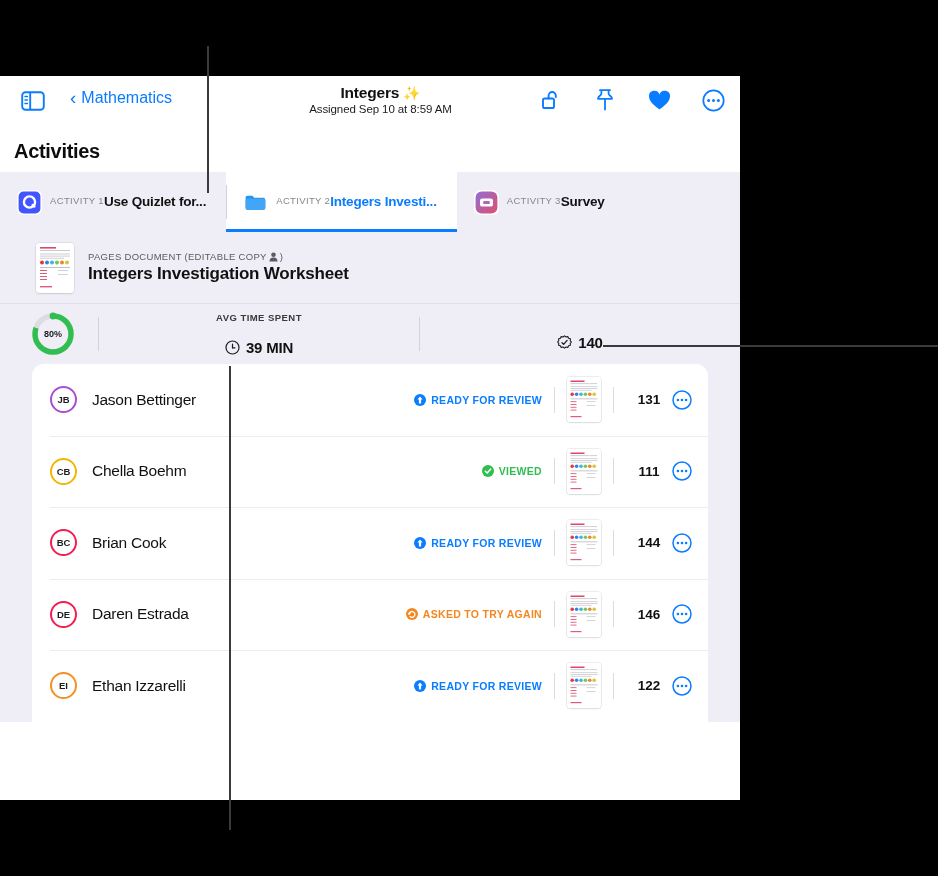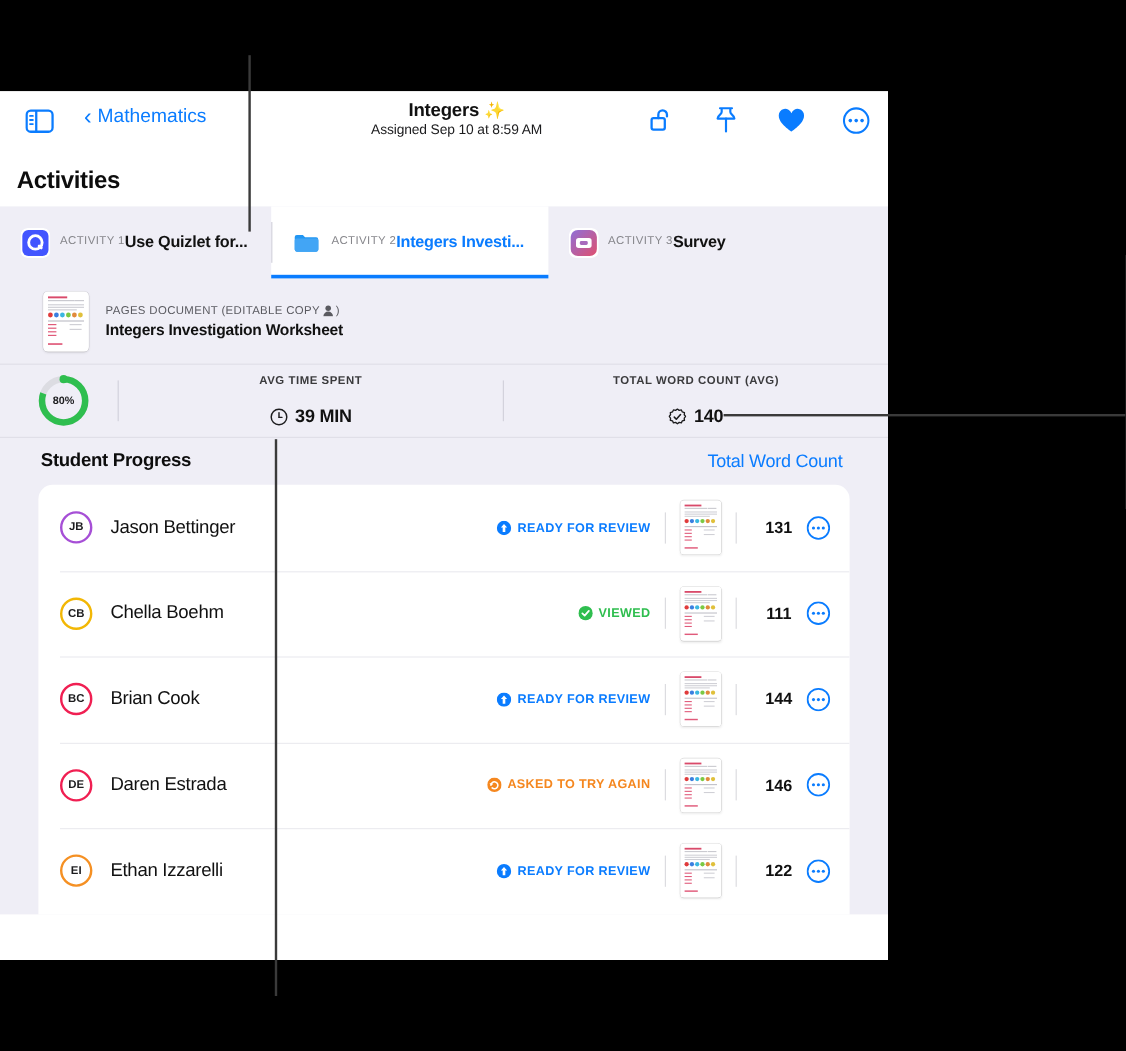--- a/index.html
+++ b/index.html
@@ -73,21 +73,21 @@
   .doc-thumb {
     width:38px; height:50px; background:#fff; border-radius:4px;
     box-shadow:0 0 0 .5px rgba(0,0,0,.12), 0 1px 2px rgba(0,0,0,.1);
     overflow:hidden; flex:0 0 38px;
   }
   .doc-meta { flex:1; min-width:0; }
   .doc-kicker {
     font-size:9.5px; color:#5a5a60; letter-spacing:.3px;
     display:flex; align-items:center; gap:2px;
   }
-  .doc-name { font-size:13px; font-weight:bold; color:#111; margin-top:2px; letter-spacing:-.2px; }
+  .doc-name { font-size:17px; font-weight:bold; color:#111; margin-top:2px; letter-spacing:-.2px; }
   .return-btn {
     border:1.5px solid #0a7cff; color:#0a7cff; background:#fff;
     border-radius:9px; padding:9px 16px; font-size:15px;
     font-family:"Liberation Sans", sans-serif; cursor:pointer; white-space:nowrap;
     letter-spacing:-.2px;
   }
 
   
   .stats { display:flex; align-items:center; height:60px; padding-left:30px; }
   .ring-wrap { width:46px; height:46px; flex:0 0 46px; position:relative; }
@@ -312,35 +312,30 @@
               <line x1="7.5" y1="4" x2="7.5" y2="7.8" stroke="#1c1c1e" stroke-width="1.2" stroke-linecap="round"></line>
               <line x1="7.5" y1="7.8" x2="10" y2="7.8" stroke="#1c1c1e" stroke-width="1.2" stroke-linecap="round"></line>
             </svg>
             <span>39 MIN</span>
           </div>
         </div>
 
         <div class="stat-div"></div>
 
         <div class="stat-cell">
-          <div class="stat-kicker">TOTAL WORD COUNT (AVG)</div>
           <div class="stat-val">
             <svg width="15" height="15" viewBox="0 0 15 15">
               <path d="M7.5 0.9 l1.5 1.1 1.8 -0.4 0.8 1.7 1.8 0.5 -0.2 1.8 1.2 1.4 -1.2 1.4 0.2 1.8 -1.8 0.5 -0.8 1.7 -1.8 -0.4 -1.5 1.1 -1.5 -1.1 -1.8 0.4 -0.8 -1.7 -1.8 -0.5 0.2 -1.8 -1.2 -1.4 1.2 -1.4 -0.2 -1.8 1.8 -0.5 0.8 -1.7 1.8 0.4 z" fill="none" stroke="#1c1c1e" stroke-width="1.1" stroke-linejoin="round"></path>
               <polyline points="4.9,7.6 6.6,9.4 10.1,5.4" fill="none" stroke="#1c1c1e" stroke-width="1.3" stroke-linecap="round" stroke-linejoin="round"></polyline>
             </svg>
             <span>140</span>
           </div>
         </div>
       </div>
 
-      <div class="sp-head">
-        <span class="sp-title">Student Progress</span>
-        <span class="sp-link">Total Word Count</span>
-      </div>
 
       <div class="list" id="student-list">
           <div class="row">
             <div class="avatar" style="border-color:#a64fd6;">
        <span>JB</span>
      </div>
      <div class="sname">Jason Bettinger</div>
      <div class="badge" style="color:#0a7cff;">
        <svg width="12" height="12" viewBox="0 0 12 12">
       <circle cx="6" cy="6" r="6" fill="#0a7cff"></circle>

